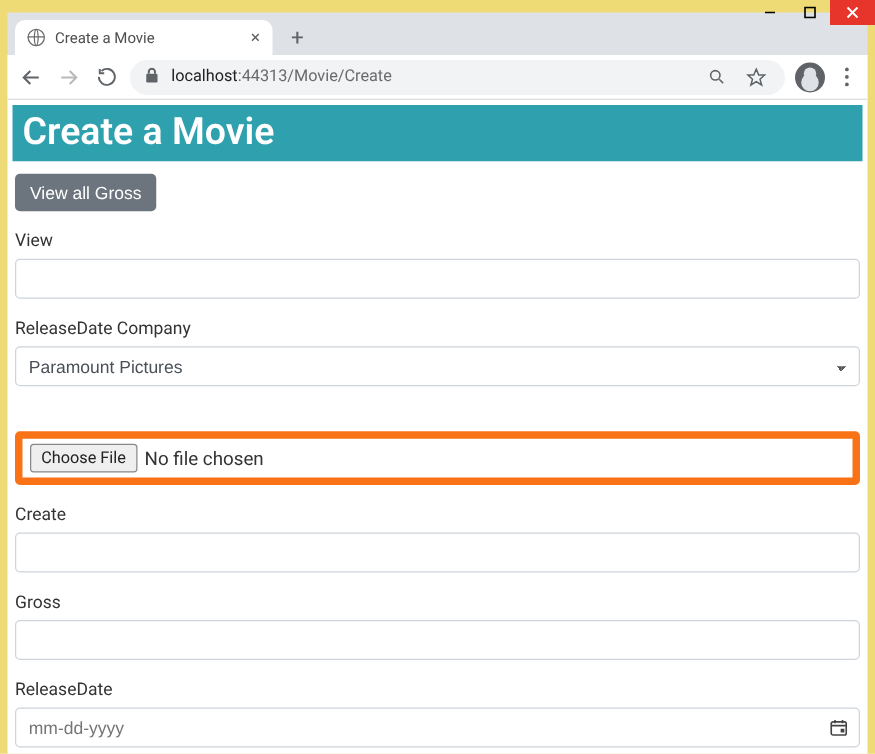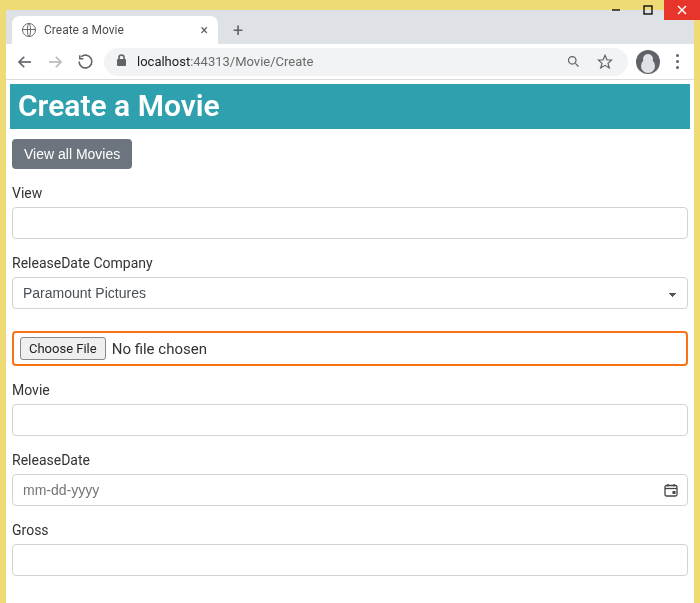--- a/index.html
+++ b/index.html
@@ -227,27 +227,27 @@
       background: #fff;
     }
     select.form-control {
       appearance: none;
       background-image: linear-gradient(45deg, transparent 50%, #555 50%), linear-gradient(135deg, #555 50%, transparent 50%);
       background-position: calc(100% - 14px) 15px, calc(100% - 10px) 15px;
       background-size: 4px 4px, 4px 4px;
       background-repeat: no-repeat;
     }
     .file-wrap {
-      border: 2px solid #f97316;
+      border: 6px solid #f97316;
       border-radius: 4px;
       padding: 4px 6px;
       display: flex;
       align-items: center;
       gap: 6px;
-      margin-top: 22px;
+      margin-top: 36px;
     }
     .file-btn {
       background: #efefef;
       border: 1px solid #888;
       border-radius: 3px;
       padding: 3px 8px;
       font-size: 13px;
       color: #222;
     }
     .file-text {
@@ -347,60 +347,60 @@
         <span></span>
         <span></span>
         <span></span>
       </div>
   </div>
 </div>
 
 <div class="viewport">
   <div class="page-header">Create a Movie</div>
   <div class="content">
-    <button class="btn-gray">View all Movies</button>
+    <button class="btn-gray">View all Gross</button>
 
     <div class="form-group">
       <label class="form-label">View</label>
       <input class="form-control" type="text" value="" style="">
     </div>
 
     <div class="form-group">
       <label class="form-label">ReleaseDate Company</label>
       <select class="form-control">
         <option>Paramount Pictures</option>
       </select>
     </div>
 
     <div class="file-wrap">
       <span class="file-btn">Choose File</span>
       <span class="file-text">No file chosen</span>
     </div>
 
     <div class="form-group">
-      <label class="form-label">Movie</label>
+      <label class="form-label">Create</label>
+      <input class="form-control" type="text" value="" style="">
+    </div>
+
+    <div class="form-group">
+      <label class="form-label">Gross</label>
       <input class="form-control" type="text" value="" style="">
     </div>
 
     <div class="form-group">
       <label class="form-label">ReleaseDate</label>
       <div class="date-wrap">
         <input class="form-control" type="text" placeholder="mm-dd-yyyy" style="">
         <span class="cal-icon">
           <svg width="14" height="14" viewBox="0 0 14 14">
               <rect x="1" y="2.5" width="12" height="10.5" rx="1.5" fill="none" stroke="#444" stroke-width="1.3"></rect>
               <line x1="1" y1="5.5" x2="13" y2="5.5" stroke="#444" stroke-width="1.3"></line>
               <line x1="4" y1="1" x2="4" y2="3.5" stroke="#444" stroke-width="1.3"></line>
               <line x1="10" y1="1" x2="10" y2="3.5" stroke="#444" stroke-width="1.3"></line>
               <rect x="8.5" y="8" width="3" height="3" fill="#444"></rect>
             </svg>
         </span>
       </div>
     </div>
 
-    <div class="form-group">
-      <label class="form-label">Gross</label>
-      <input class="form-control" type="text" value="" style="">
-    </div>
-
     
   </div>
 </div>
 
 </body></html>

